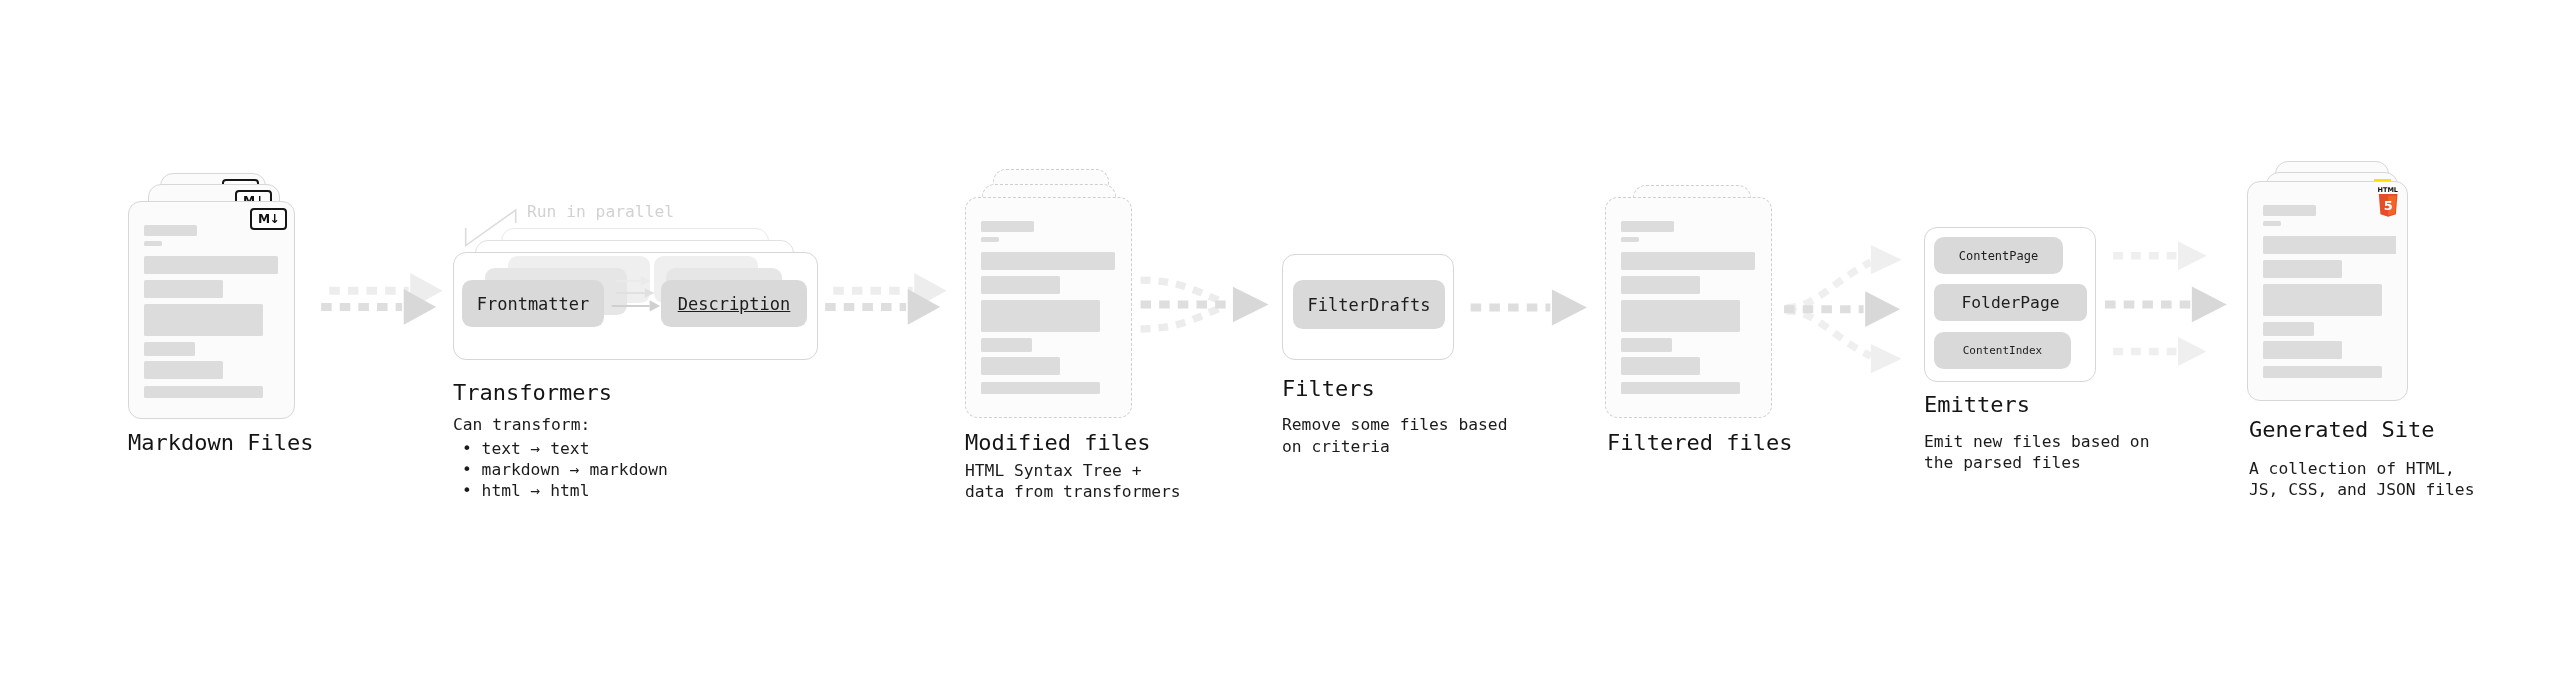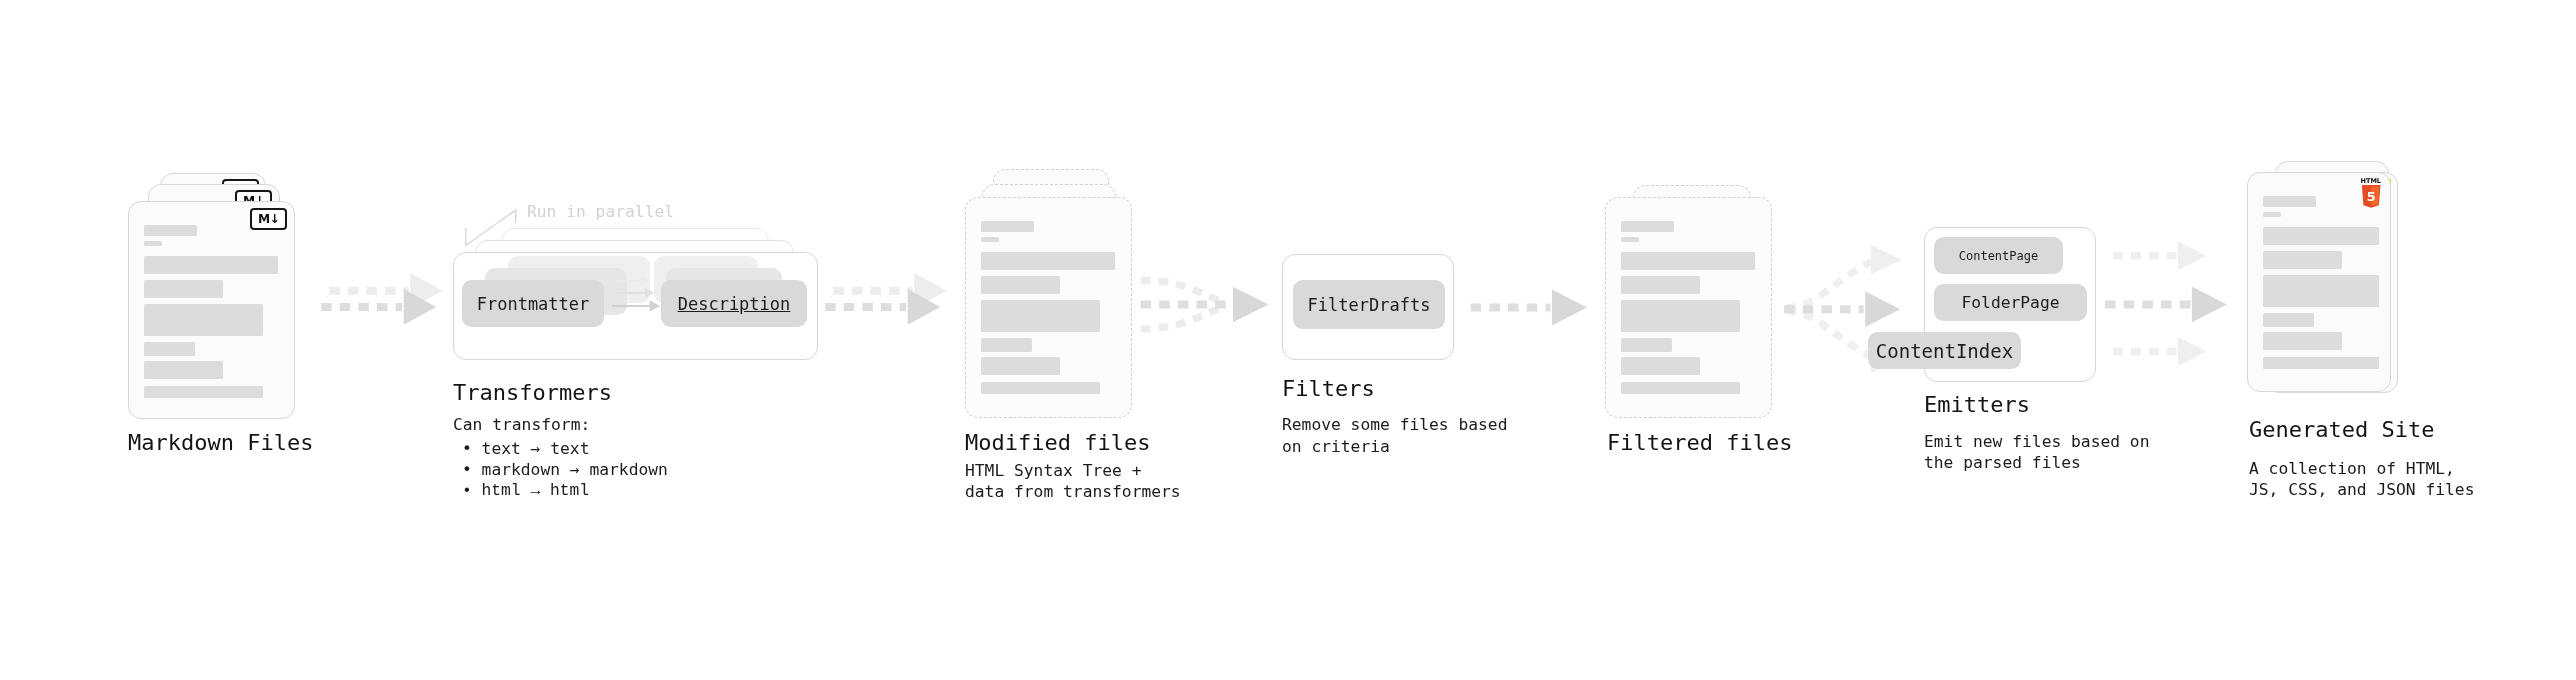--- a/index.html
+++ b/index.html
@@ -96,21 +96,21 @@
     <line x1="13" y1="26" x2="49" y2="26" stroke="#e0e0e0" stroke-width="2.5"></line>
       <polygon points="49,20 49,32 61,26" fill="#e0e0e0"></polygon>
     <line x1="8" y1="42" x2="55" y2="42" stroke="#d0d0d0" stroke-width="2.5"></line>
       <polygon points="55,35 55,49 68,42" fill="#d0d0d0"></polygon>
   </svg>
 
   <div class="title" style="left:453px;top:379px;">Transformers</div>
   <div class="sub" style="left:453px;top:414px;">Can transform:</div>
   <div class="sub" style="left:462px;top:438px;">• text → text</div>
   <div class="sub" style="left:462px;top:459px;">• markdown → markdown</div>
-  <div class="sub" style="left:462px;top:480px;font-family:Liberation Mono, monospace;">• html → html</div>
+  <div class="sub" style="left:462px;top:480px;">• html → html</div>
 
   <svg class="abs" style="left:825px;top:264px;" width="142" height="81" viewBox="0 0 175 100">
     <line x1="10" y1="33" x2="108" y2="33" stroke="#ededed" stroke-width="10" stroke-dasharray="13 10"></line>
     <polygon points="110,11 110,55 150,33" fill="#ededed"></polygon>
     <line x1="0" y1="53" x2="100" y2="53" stroke="#dedede" stroke-width="10" stroke-dasharray="13 10"></line>
     <polygon points="102,31 102,75 142,53" fill="#d8d8d8"></polygon>
   </svg>
 
   <div class="card dashed" style="left:993px;top:169px;width:116px;height:98px;"></div>
   <div class="card dashed" style="left:982px;top:184px;width:134px;height:122px;"></div>
@@ -167,22 +167,22 @@
     <path d="M 8,78 C 45,78 65,45 112,22" fill="none" stroke="#efefef" stroke-width="9" stroke-dasharray="12 10"></path>
     <polygon points="112,1 112,37 150,19" fill="#efefef"></polygon>
     <path d="M 8,82 C 45,82 65,115 112,138" fill="none" stroke="#efefef" stroke-width="9" stroke-dasharray="12 10"></path>
     <polygon points="112,123 112,159 150,141" fill="#efefef"></polygon>
     <line x1="5" y1="80" x2="103" y2="80" stroke="#dedede" stroke-width="10" stroke-dasharray="13 10"></line>
     <polygon points="105,58 105,102 148,80" fill="#d8d8d8"></polygon>
   </svg>
 
   <div class="panel" style="left:1924px;top:227px;width:172px;height:155px;"></div>
   <div class="node" style="left:1934px;top:237px;width:129px;height:37px;font-size:12px;">ContentPage</div>
-  <div class="node" style="left:1934px;top:284px;width:153px;height:37px;font-size:16.3px;">FolderPage</div>
-  <div class="node" style="left:1868px;top:332px;width:153px;height:37px;font-size:19px;">ContentIndex</div>
+  <div class="node" style="left:1934px;top:284px;width:153px;height:37px;font-size:16.3px;border-radius:8px;">FolderPage</div>
+  <div class="node" style="left:1934px;top:332px;width:137px;height:37px;font-size:11px;">ContentIndex</div>
   <div class="title" style="left:1924px;top:391px;">Emitters</div>
   <div class="sub" style="left:1924px;top:431px;">Emit new files based on</div>
   <div class="sub" style="left:1924px;top:452px;">the parsed files</div>
 
   <svg class="abs" style="left:2101px;top:236px;" width="142" height="132" viewBox="0 0 175 162">
     <line x1="15" y1="24" x2="93" y2="24" stroke="#efefef" stroke-width="9" stroke-dasharray="12 10"></line>
     <polygon points="95,6 95,42 130,24" fill="#efefef"></polygon>
     <line x1="5" y1="84" x2="110" y2="84" stroke="#dedede" stroke-width="10" stroke-dasharray="13 10"></line>
     <polygon points="112,62 112,106 155,84" fill="#d8d8d8"></polygon>
     <line x1="15" y1="142" x2="93" y2="142" stroke="#efefef" stroke-width="9" stroke-dasharray="12 10"></line>
@@ -191,21 +191,21 @@
 
   <div class="card" style="left:2275px;top:161px;width:114px;height:221px;">
     <div class="badge-css" style="right:6.5px;top:19px;">
       <div class="txt">CSS</div>
       <div class="barline"></div>
     </div>
   </div>
   <div class="card" style="left:2266px;top:172px;width:132px;height:221px;">
     <div class="badge-js" style="right:6.5px;top:5.7px;"></div>
   </div>
-  <div class="card" style="left:2247px;top:172px;width:144px;height:220px;text-align:center;">
+  <div class="card" style="left:2247px;top:181px;width:161px;height:220px;text-align:center;">
     <div class="badge-html5" style="right:9px;top:4.9px;">
       <div class="txt">HTML</div>
       <svg width="20.3" height="23.6" viewBox="0 0 25 29">
         <polygon points="1,0 24,0 22,25 12.5,28 3,25" fill="#e44d26"></polygon>
         <polygon points="12.5,2 22.5,2 21,24 12.5,26.5" fill="#f16529"></polygon>
         <text x="12.5" y="20" text-anchor="middle" font-size="16" font-weight="bold" fill="#ffffff" font-family="DejaVu Sans, Liberation Sans, sans-serif">5</text>
       </svg>
     </div>
     <div class="doc-bars">
         <div class="bar" style="top: 23px; left: 0px; width: 53px; height: 10.6px;"></div>

